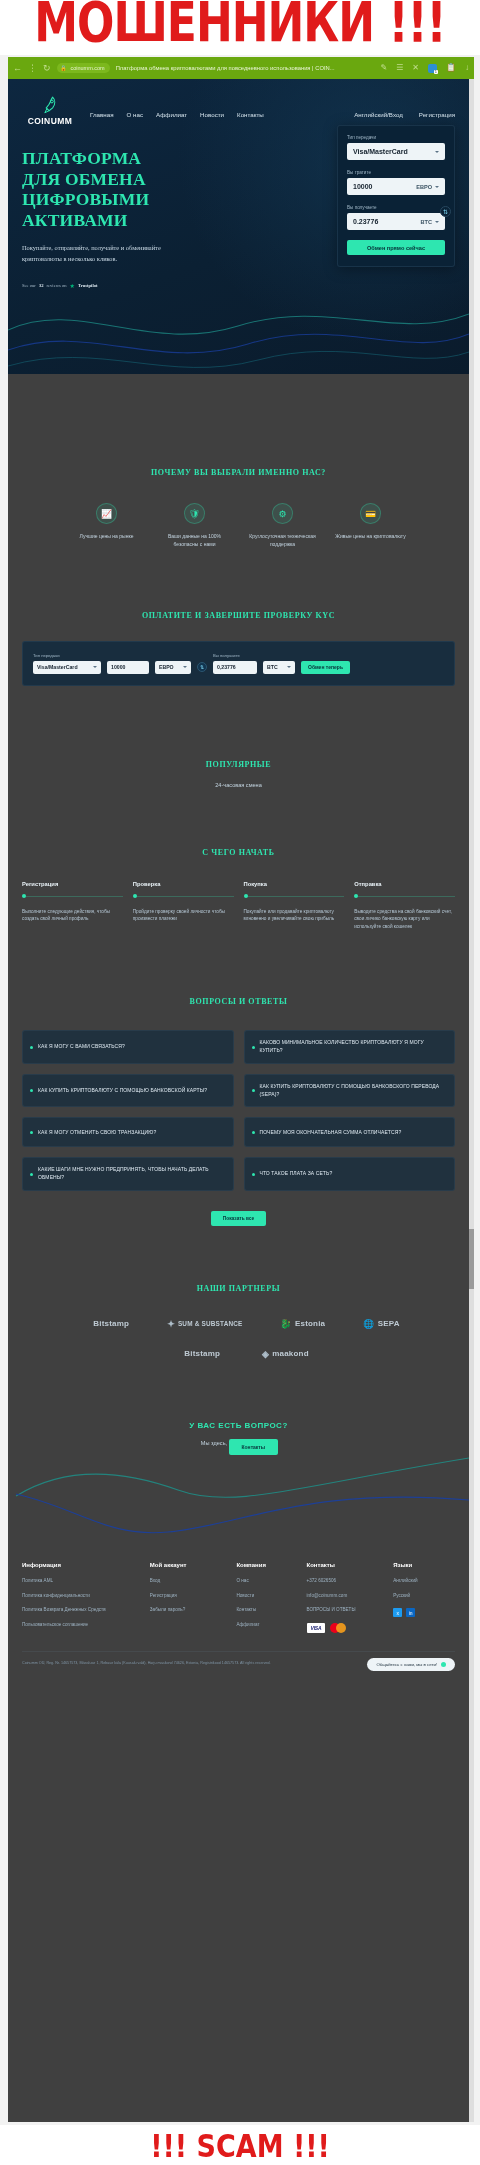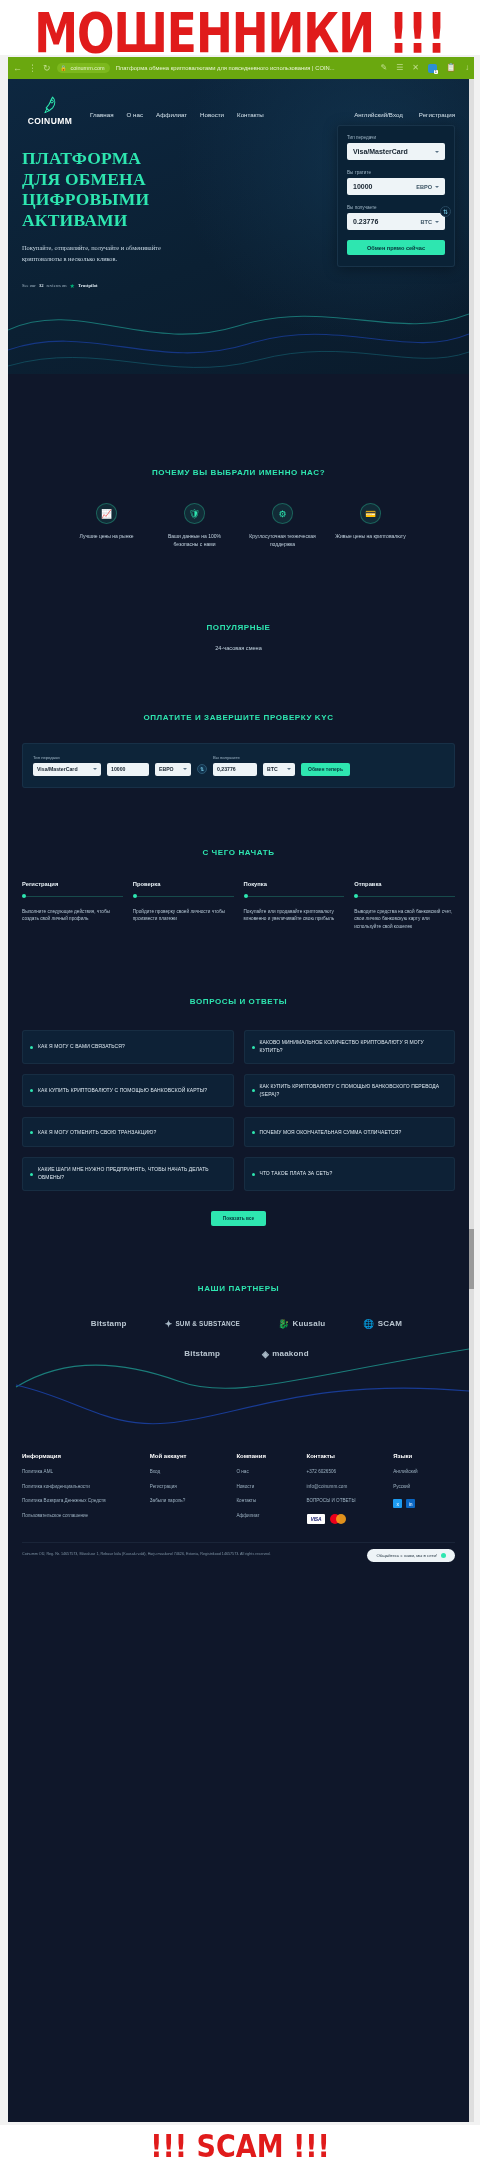--- a/index.html
+++ b/index.html
@@ -15,21 +15,21 @@
     width: 480px;
     height: 2165px;
     background: #f2f2f2;
     overflow: hidden;
   }
 
   
   .scam-top {
     position: absolute; top: 0; left: 0; width: 480px; height: 55px;
     background: #ffffff;
-    display: flex; align-items: flex-end; justify-content: center;
+    display: flex; align-items: flex-start; justify-content: center;
   }
   .scam-top-text {
     color: #e01b1b;
     font-family: "DejaVu Sans", sans-serif;
     font-weight: bold;
     font-size: 44px;
     letter-spacing: -1px;
     white-space: nowrap;
     transform: scaleY(1.25);
     line-height: 1;
@@ -80,21 +80,21 @@
   }
   .bb-badge::after {
     content: "1"; position: absolute; right: -1px; bottom: -1px;
     background: #fff; color: #333; font-size: 4px; line-height: 4px;
     padding: 0 1px; border-radius: 1px;
   }
 
   
   .site {
     position: absolute; top: 79px; left: 8px; width: 466px; height: 2043px;
-    background: #0f172a;
+    background: #404040;
     overflow: hidden;
   }
   .site-scrollbar {
     position: absolute; top: 0; right: 0; width: 5px; height: 2043px;
     background: #dedede;
   }
   .site-scrollbar .thumb {
     position: absolute; top: 1150px; left: 0; width: 5px; height: 60px;
     background: #9a9a9a;
   }
@@ -172,21 +172,21 @@
     background: #2ee6b0; color: #06343a; font-size: 5.6px; font-weight: bold;
     height: 15px; border-radius: 2px; border: none; width: 100%;
     display: flex; align-items: center; justify-content: center; cursor: pointer;
     margin-top: 2px;
   }
 
   
   .section { position: relative; padding: 0 14px; }
   .sec-title {
     color: #2ee6b0; font-size: 8px; font-weight: bold; text-align: center;
-    letter-spacing: .6px; text-transform: uppercase;
+    letter-spacing: .6px; text-transform: uppercase; font-family: Liberation Serif, serif;
   }
 
   
   .why { padding-top: 94px; padding-bottom: 0; }
   .why-items { display: flex; justify-content: center; gap: 14px; margin-top: 26px; padding: 0 22px; }
   .why-item { width: 74px; text-align: center; }
   .why-ico {
     width: 21px; height: 21px; margin: 0 auto 8px auto; border-radius: 50%;
     background: rgba(46,230,176,.10); border: 1px solid rgba(46,230,176,.30);
     display: flex; align-items: center; justify-content: center; color: #2ee6b0; font-size: 9px;
@@ -458,25 +458,20 @@
             <div class="why-ico">⚙</div>
             <div class="why-txt">Круглосуточная техническая поддержка</div>
           </div>
           <div class="why-item">
             <div class="why-ico">💳</div>
             <div class="why-txt">Живые цены на криптовалюту</div>
           </div>
         </div>
       </div>
 
-      <div class="section popular">
-        <div class="sec-title">ПОПУЛЯРНЫЕ</div>
-        <div class="popular-sub">24-часовая смена</div>
-      </div>
-
       <div class="section kyc">
         <div class="sec-title">ОПЛАТИТЕ И ЗАВЕРШИТЕ ПРОВЕРКУ KYC</div>
         <div class="kyc-card">
           <div class="kyc-col">
             <div class="kyc-lab">Тип передачи</div>
             <div class="kyc-inp w-type">
               <span class="v">Visa/MasterCard</span>
               <span class="s">
                   <i class="caret"></i>
                 </span>
@@ -507,20 +502,25 @@
               <span class="v">BTC</span>
               <span class="s">
                   <i class="caret"></i>
                 </span>
             </div>
           </div>
           <button class="kyc-btn">Обмен теперь</button>
         </div>
       </div>
 
+      <div class="section popular">
+        <div class="sec-title">ПОПУЛЯРНЫЕ</div>
+        <div class="popular-sub">24-часовая смена</div>
+      </div>
+
       <div class="section steps">
         <div class="sec-title">С ЧЕГО НАЧАТЬ</div>
         <div class="steps-row">
           <div class="step">
             <div class="step-h">Регистрация</div>
             <div class="step-line">
                 <i class="step-dot"></i>
               </div>
             <div class="step-t">Выполните следующие действия, чтобы создать свой личный профиль</div>
           </div>
@@ -592,38 +592,47 @@
         <div class="p-row">
           <div class="p-logo">
             <span>Bitstamp</span>
           </div>
           <div class="p-logo small">
             <span class="gl">✦</span>
             <span>SUM &amp; SUBSTANCE</span>
           </div>
           <div class="p-logo">
             <span class="gl">🐉</span>
-            <span>Kuusalu</span>
+            <span>Estonia</span>
           </div>
           <div class="p-logo">
             <span class="gl">🌐</span>
-            <span>SCAM</span>
+            <span>SEPA</span>
           </div>
         </div>
         <div class="p-row second">
           <div class="p-logo">
             <span>Bitstamp</span>
           </div>
           <div class="p-logo">
             <span class="gl">◈</span>
             <span>maakond</span>
           </div>
         </div>
       </div>
 
+      <div class="section cta">
+        <div class="cta-inner">
+          <div class="cta-left">
+            <div class="cta-h">У ВАС ЕСТЬ ВОПРОС?</div>
+            <div class="cta-t">Мы здесь, чтобы помочь вам</div>
+          </div>
+          <button class="cta-btn">Контакты</button>
+        </div>
+      </div>
 
       <div class="footer">
         <svg class="footer-waves" viewBox="0 0 461 110" preserveAspectRatio="none">
           <path d="M8,40 C60,8 120,16 170,34 C225,54 290,30 461,2" fill="none" stroke="#1d8f88" stroke-width="1.1" opacity=".85"></path>
           <path d="M8,38 C70,52 100,82 160,76 C230,70 300,30 461,44" fill="none" stroke="#1a3fa0" stroke-width="1.2" opacity=".9"></path>
         </svg>
 
         <div class="f-grid">
           <div class="f-col c1">
             <div class="f-h">Информация</div>

